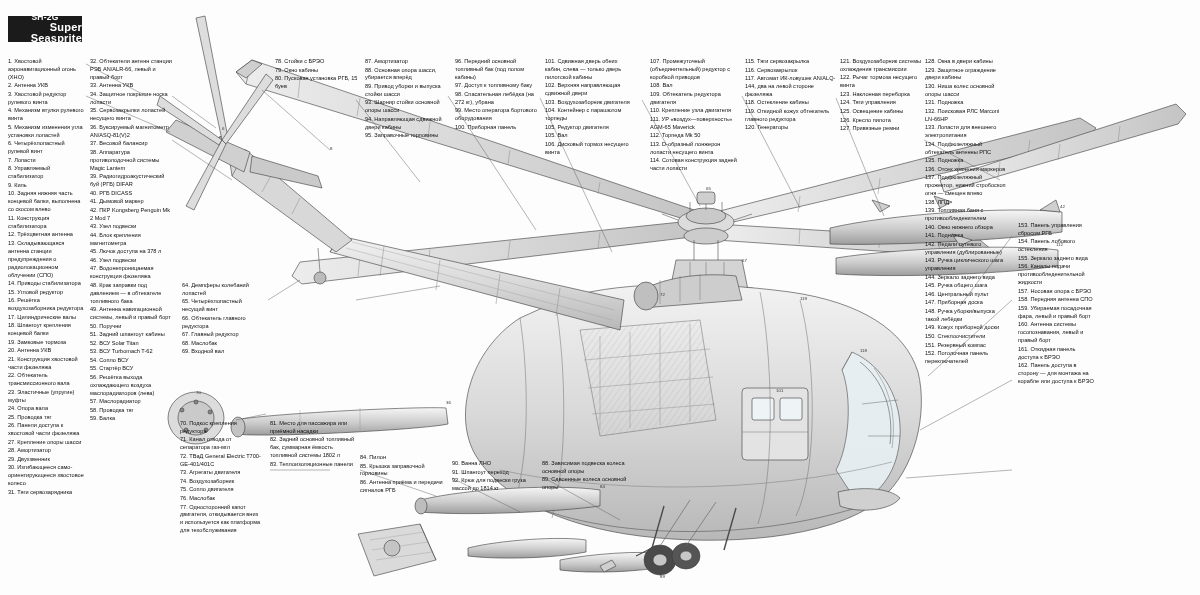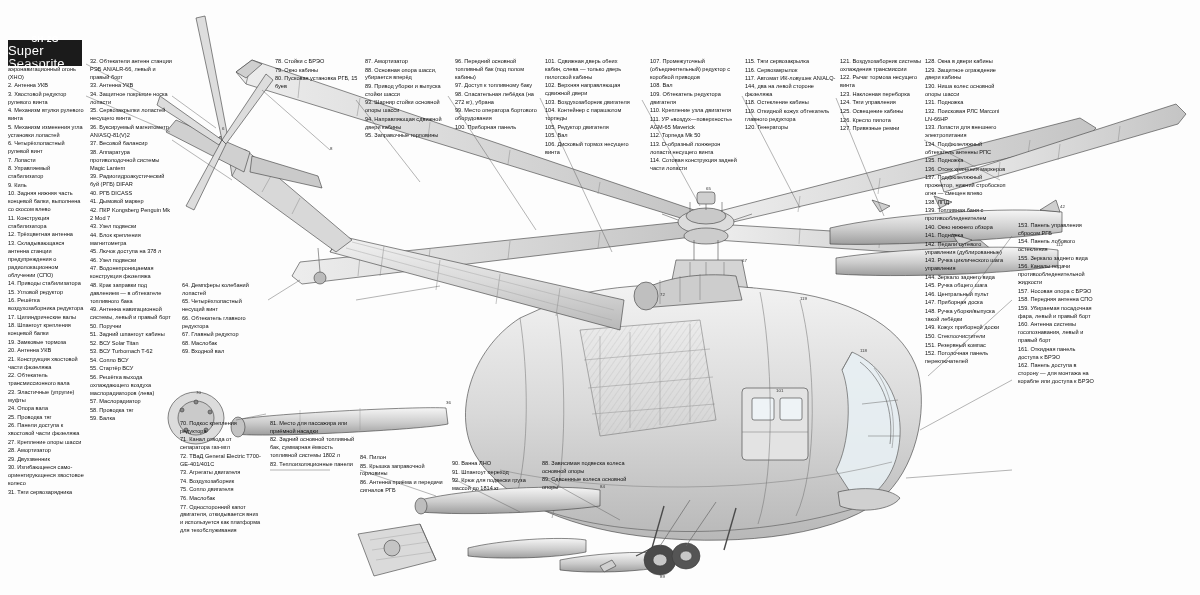--- a/index.html
+++ b/index.html
@@ -1,26 +1,26 @@
 <!DOCTYPE html>
 <html><head>
 <meta charset="utf-8">
 <style>
   html,body{margin:0;padding:0;background:#ffffff;}
   body{width:1200px;height:595px;overflow:hidden;font-family:"Liberation Sans",sans-serif;color:#111;}
   #page{position:relative;width:1200px;height:595px;background:#fdfdfd;}
 
   
   #title-plate{
-    position:absolute;left:8px;top:40px;width:74px;height:26px;
+    position:absolute;left:8px;top:16px;width:74px;height:26px;
     background:#1b1b1b;color:#fff;display:flex;flex-direction:column;
     align-items:center;justify-content:center;line-height:1.05;
   }
   #title-plate .t1{font-size:8.5px;font-weight:bold;letter-spacing:.2px;}
-  #title-plate .t2{font-size:13px;font-weight:normal;letter-spacing:.2px;}
+  #title-plate .t2{font-size:11px;font-weight:bold;letter-spacing:.2px;text-align:right;}
 
   
   .legend-col{position:absolute;font-size:5.6px;line-height:1.42;color:#111;}
   .legend-col .li{margin-bottom:0.6px;}
 
   #col1{left:8px;  top:58px;  width:78px;}
   #col2{left:90px; top:58px;  width:82px;}
   #col3{left:182px;top:282px; width:82px;}
   #col4{left:275px;top:58px;  width:84px;}
   #col5{left:365px;top:58px;  width:86px;}

